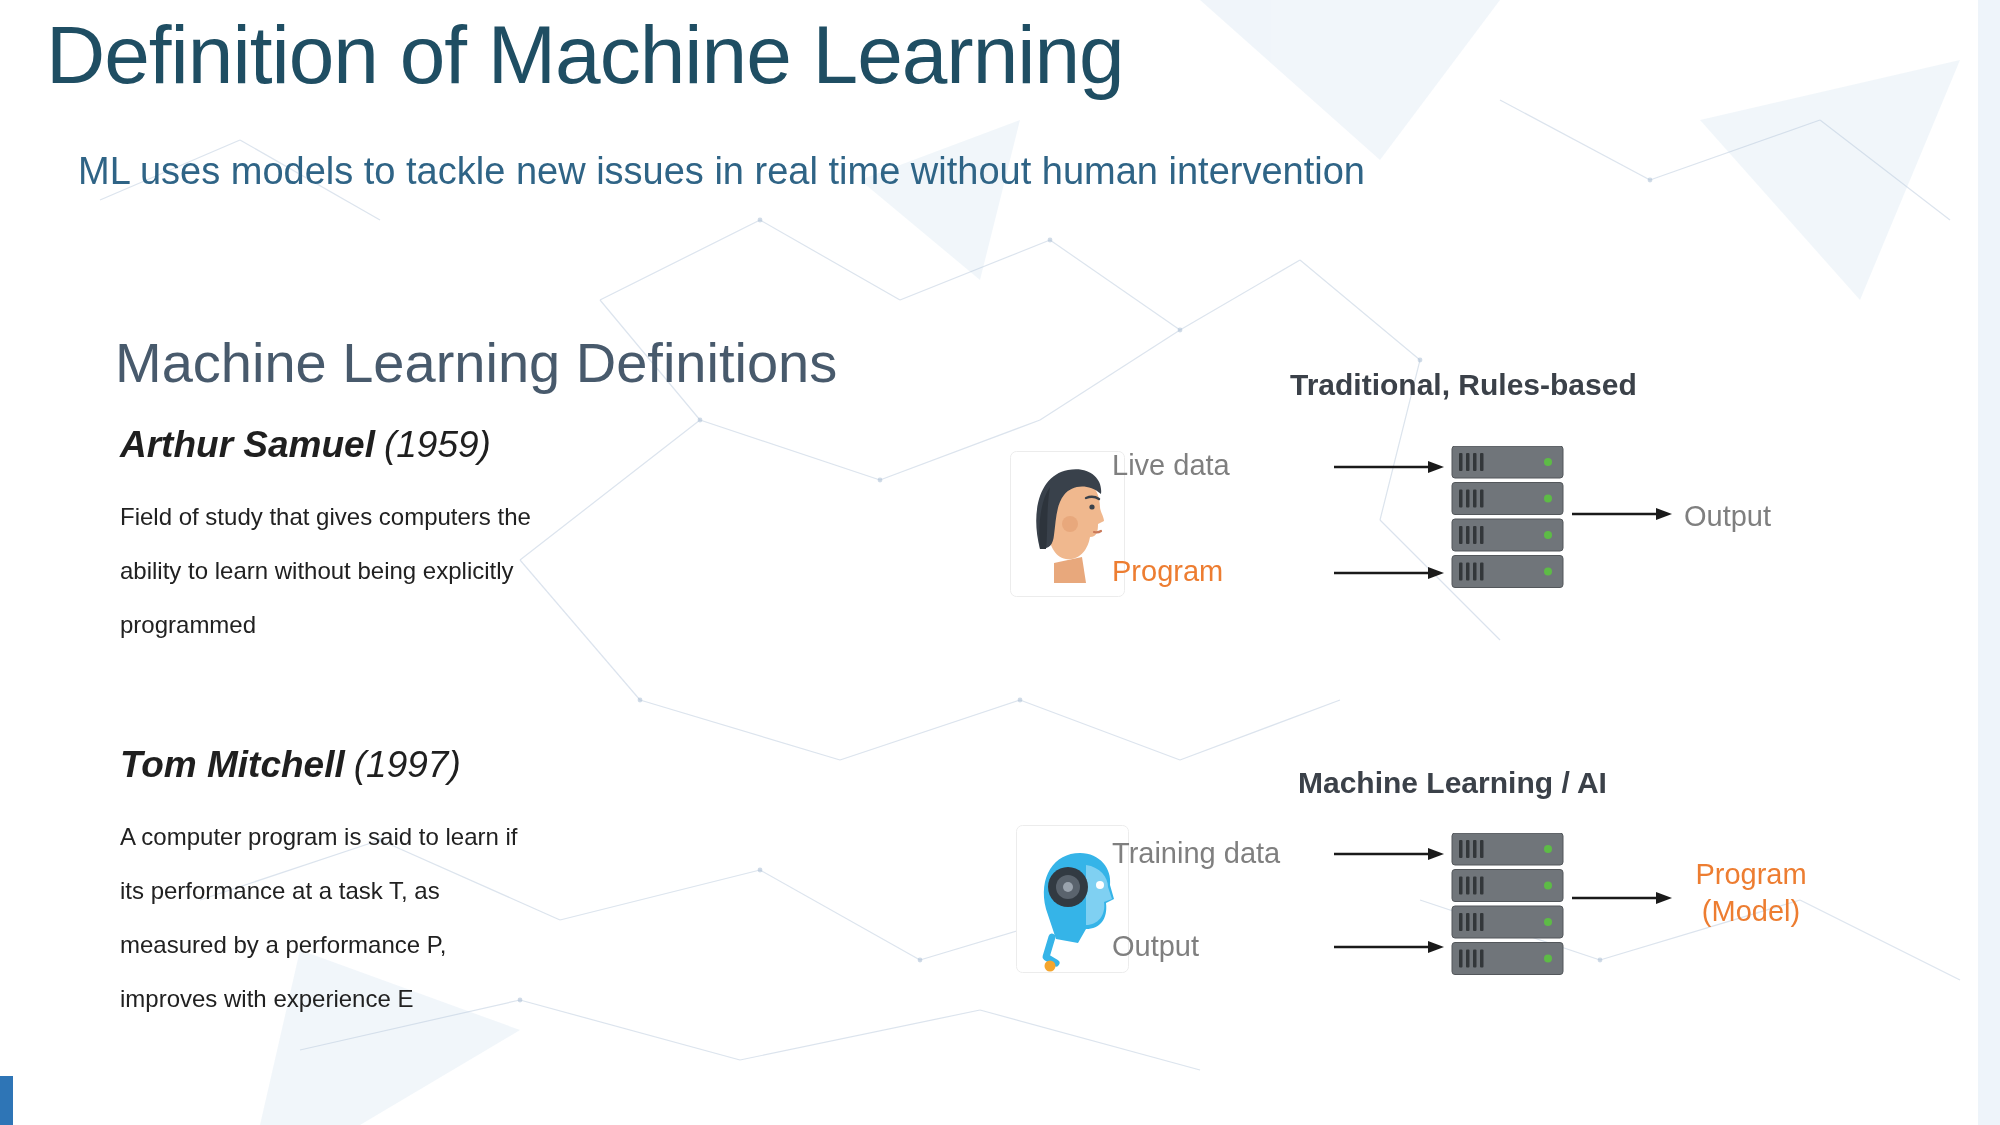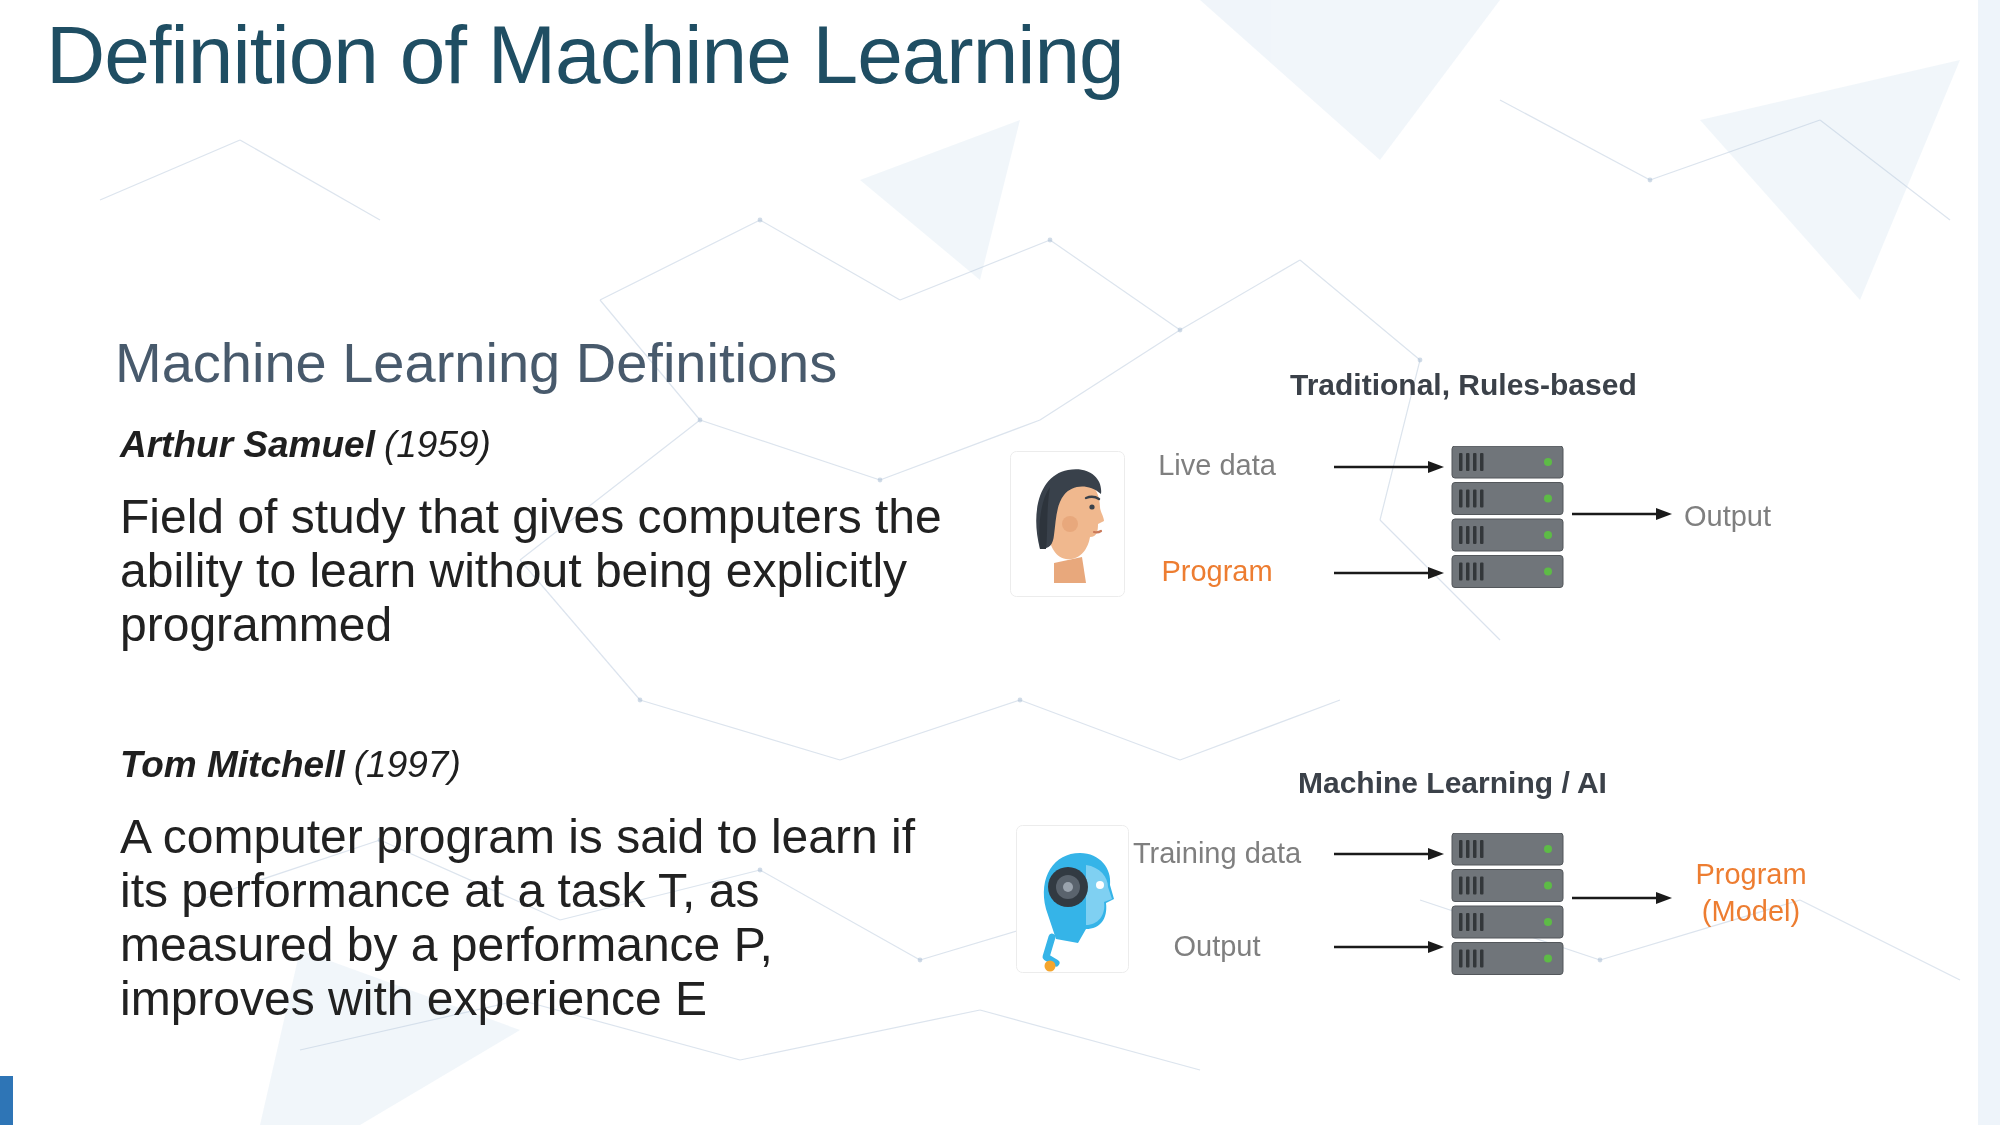--- a/index.html
+++ b/index.html
@@ -29,36 +29,36 @@
     font-size: 56px; color: #485A6C; white-space: nowrap;
   }
 
   .definition { position: absolute; left: 120px; }
   .def-1 { top: 424px; }
   .def-2 { top: 744px; }
   .def-head { font-size: 37px; color: #1f1f1f; font-style: italic; }
   .def-author { font-weight: 700; }
   .def-year { margin-left: 9px; }
   .def-text {
-    margin: 24px 0 0 0; font-size: 48px; line-height: 54px;
+    margin: 24px 0 0 0; font-size: 24px; line-height: 54px;
     color: #212121; white-space: pre-line;
   }
 
   .diagram-heading {
     position: absolute; width: 420px; text-align: left;
     font-size: 30px; font-weight: 700; color: #3B4149; white-space: nowrap;
   }
   .dh1 { left: 1290px; top: 368px; }
   .dh2 { left: 1298px; top: 766px; }
 
   .avatar { position: absolute; }
   .avatar-person { left: 1010px; top: 451px; width: 115px; height: 146px; }
   .avatar-robot  { left: 1016px; top: 825px; width: 113px; height: 148px; }
 
-  .io-label { position: absolute; width: 210px; text-align: center; font-size: 29px; color: #7F7F7F; white-space: nowrap; }
+  .io-label { position: absolute; width: 210px; text-align: left; font-size: 29px; color: #7F7F7F; white-space: nowrap; }
   .label-live-data     { left: 1112px; top: 449px; }
   .label-program-in    { left: 1112px; top: 555px; color: #ED7D31; }
   .label-training-data { left: 1112px; top: 837px; }
   .label-output-in     { left: 1112px; top: 930px; }
 
   .out-label { position: absolute; font-size: 29px; color: #7F7F7F; white-space: nowrap; }
   .label-output-out { left: 1684px; top: 500px; }
   .label-program-model {
     left: 1676px; top: 856px; width: 150px; text-align: center;
     color: #ED7D31; white-space: pre-line; line-height: 37px;
@@ -140,20 +140,21 @@
       <circle cx="920" cy="960" r="2.4"></circle>
         <circle cx="520" cy="1000" r="2.4"></circle>
       <circle cx="1600" cy="960" r="2.4"></circle>
         <circle cx="1650" cy="180" r="2.4"></circle>
     </g>
   </svg>
 
   <div class="accent-bar"></div>
 
   <h1 class="title">Definition of Machine Learning</h1>
+  <div class="subtitle">ML uses models to tackle new issues in real time without human intervention</div>
   <div class="section-heading">Machine Learning Definitions</div>
 
   <div class="definition def-1">
     <div class="def-head">
       <span class="def-author">Arthur Samuel</span><span class="def-year">(1959)</span>
     </div>
     <p class="def-text">Field of study that gives computers the
 ability to learn without being explicitly
 programmed</p>
   </div>

